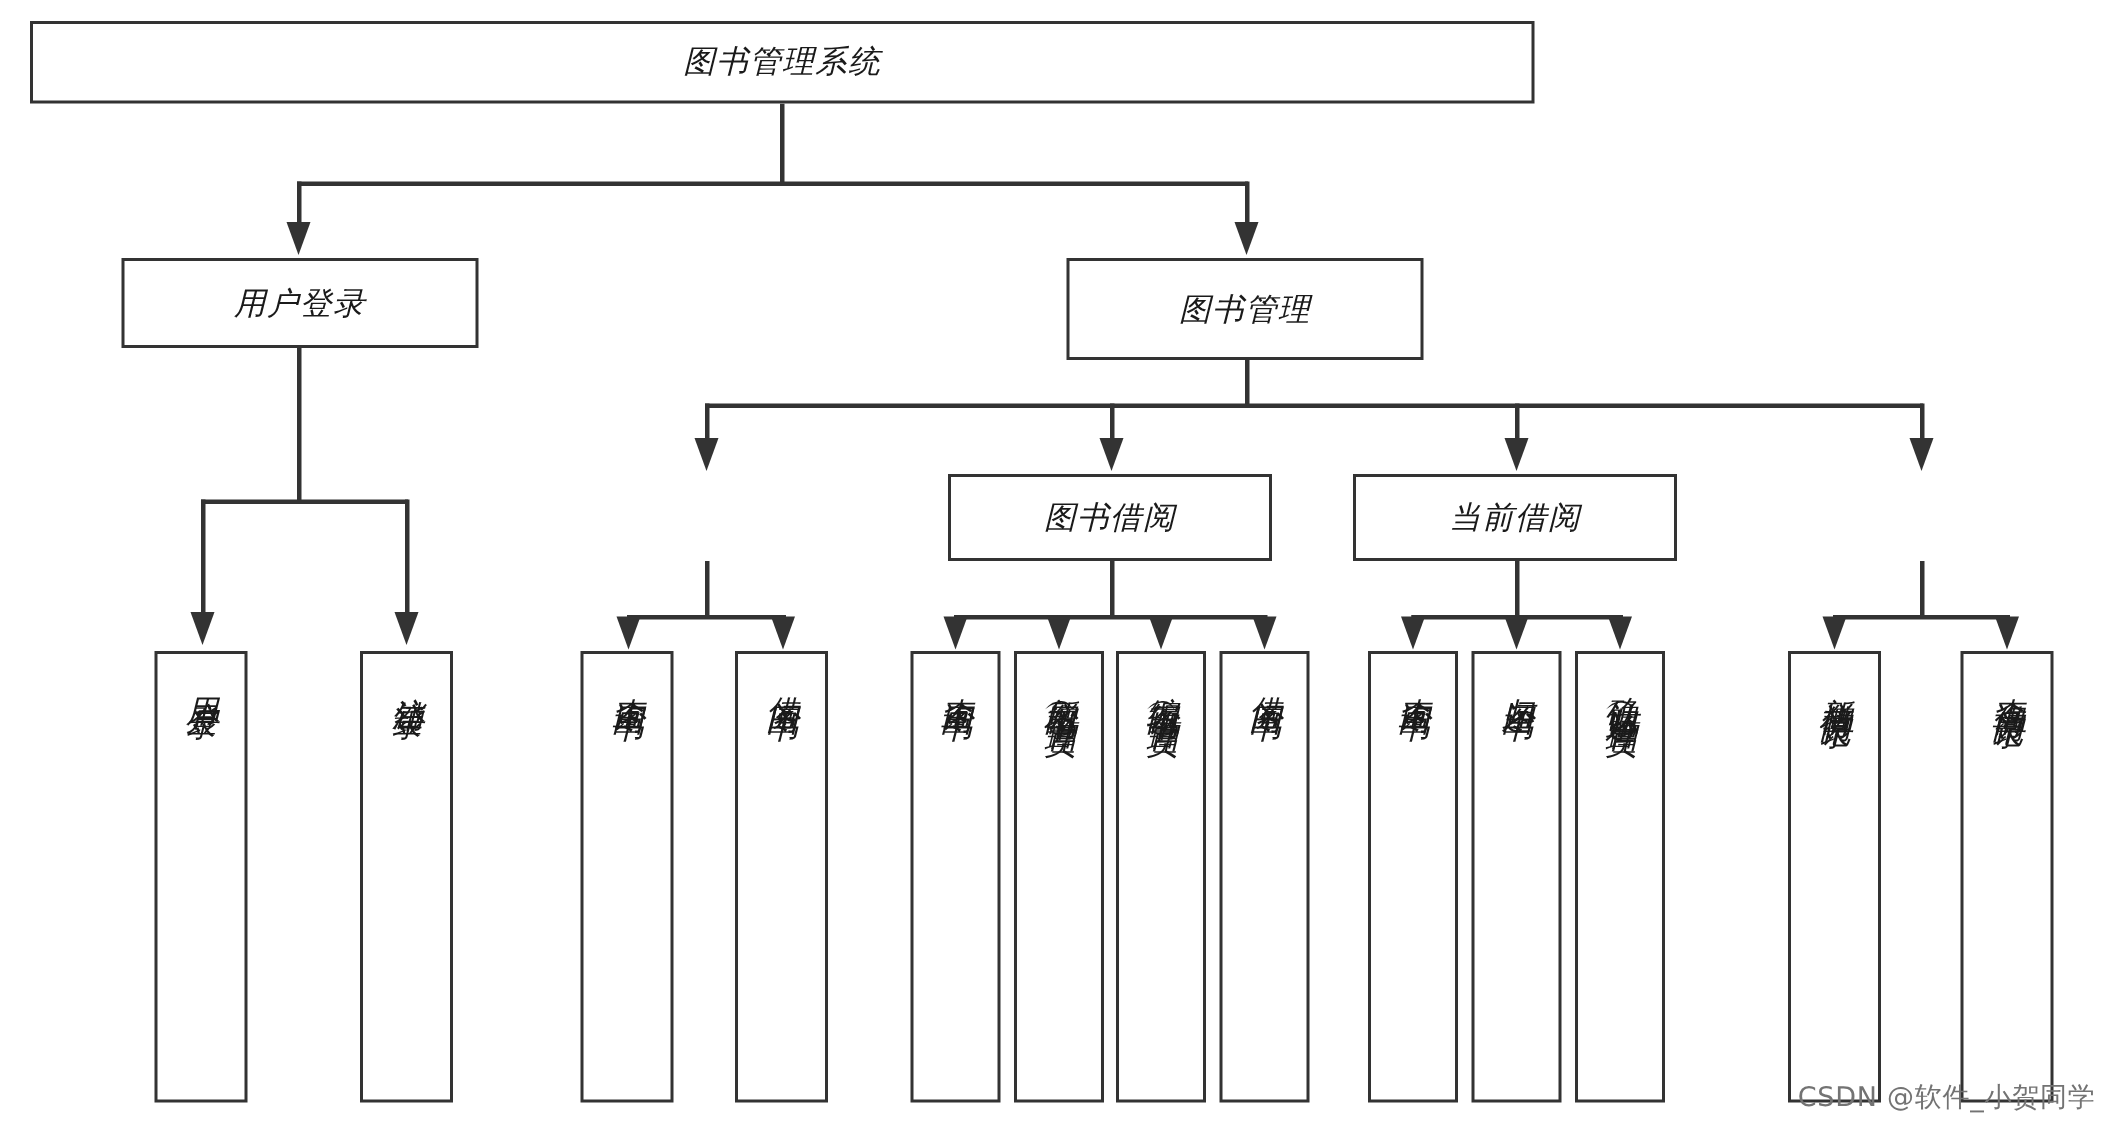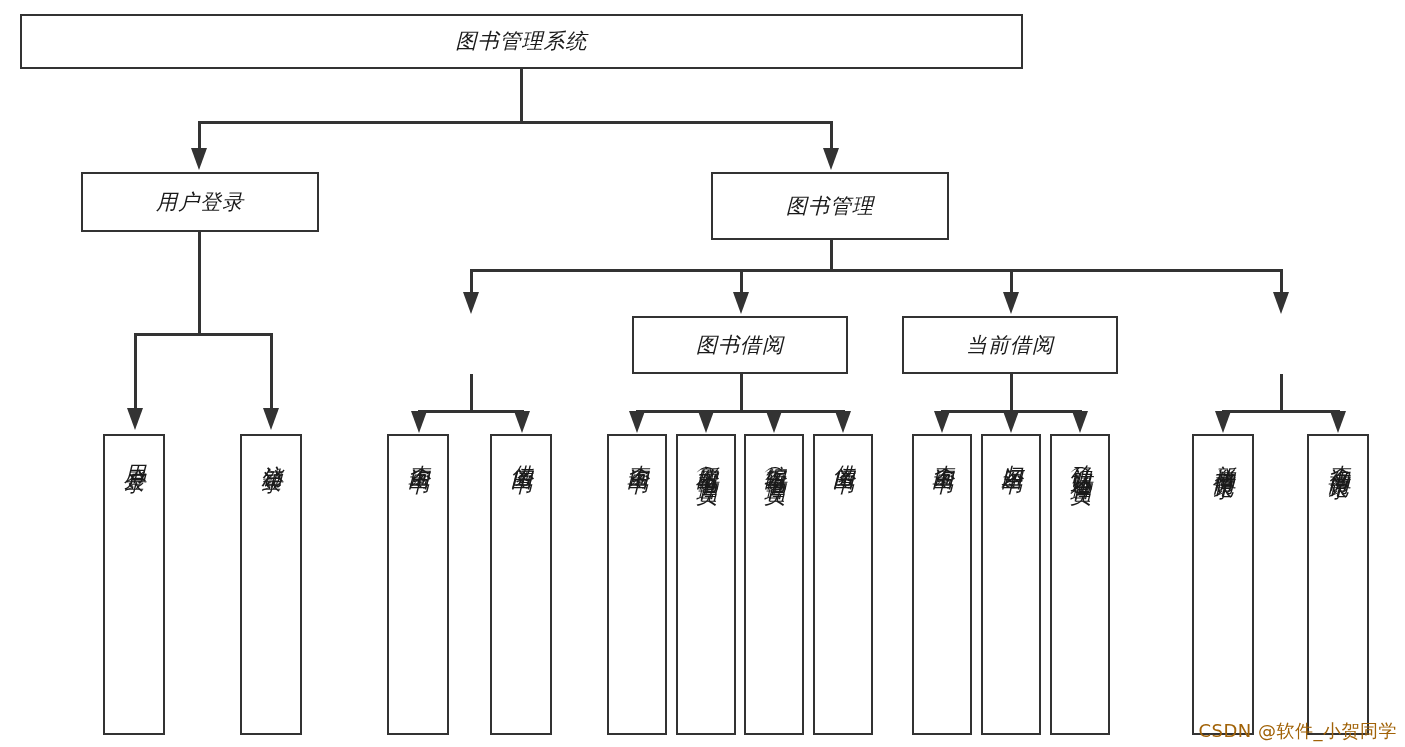--- a/index.html
+++ b/index.html
@@ -75,21 +75,21 @@
     border-top: 22px solid #333333;
     z-index: 2;
   }
 
   
   #watermark {
     position: absolute;
     right: 8px;
     bottom: 4px;
     font-size: 18px;
-    color: #a16207;
+    color: #737373;
     letter-spacing: 0.5px;
     z-index: 9;
     white-space: nowrap;
     font-family: "DejaVu Sans", "Liberation Sans", sans-serif;
   }
 </style>
 </head>
 <body>
 
 <div id="canvas">

